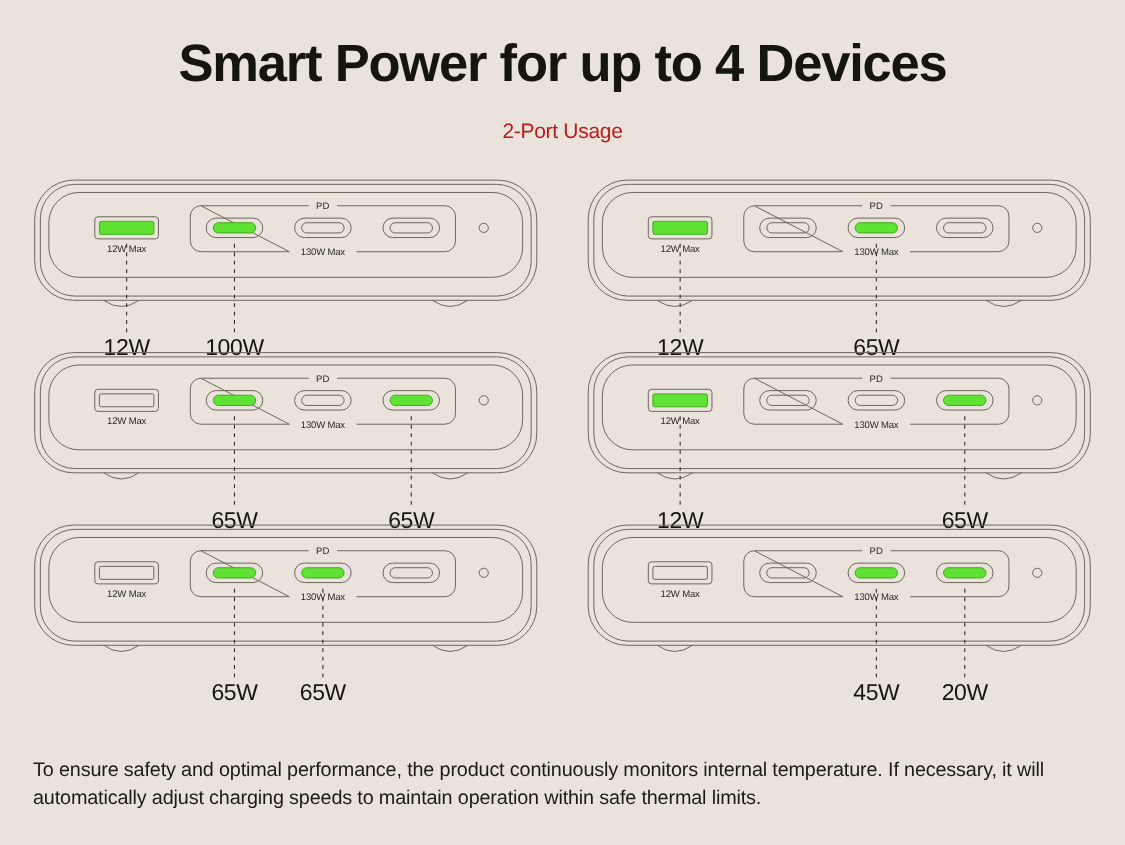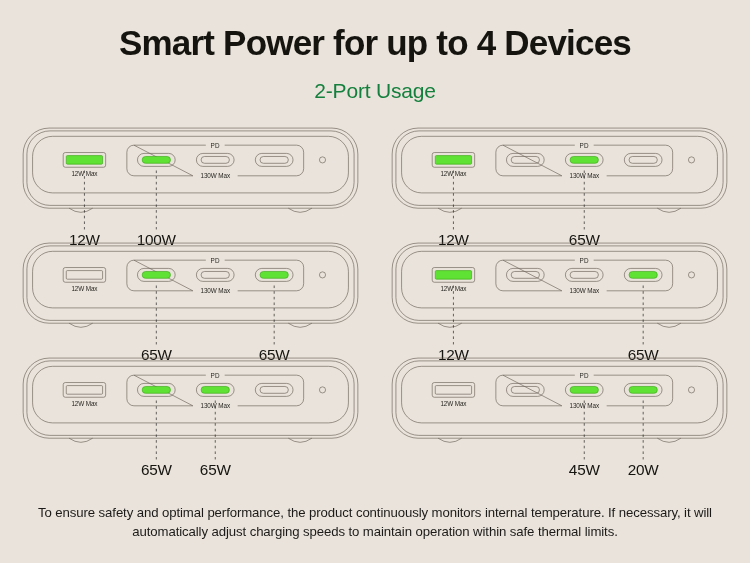--- a/index.html
+++ b/index.html
@@ -26,24 +26,24 @@
   .page-title {
     font-size: 35px;
     font-weight: bold;
     letter-spacing: -0.8px;
     line-height: 1.1;
     color: #15140f;
     text-align: center;
   }
   .page-subtitle {
     margin-top: 16px;
-    font-size: 21px;
+    font-size: 14px;
     font-weight: 400;
     letter-spacing: -0.2px;
-    color: #15803d;
+    color: #b91c1c;
   }
 
   
   .device-grid {
     margin-top: 18px;
     display: grid;
     grid-template-columns: 1fr 1fr;
     grid-template-rows: repeat(3, 115px);
     column-gap: 4px;
     row-gap: 0px;
@@ -58,21 +58,20 @@
 
   .device-svg { display: block; }
 
   
   .footer-note {
     position: absolute;
     left: 0;
     right: 0;
     bottom: 22px;
     padding: 0 22px;
-    text-align: center;
     font-size: 13.2px;
     line-height: 1.45;
     color: #1c1b19;
     letter-spacing: -0.1px;
   }
 
   
   svg text { font-family: "Liberation Sans", sans-serif; fill: #2a2823; }
   .lbl-port  { font-size: 5.4px; letter-spacing: -0.1px; }
   .lbl-pd    { font-size: 5.4px; letter-spacing: 0.2px; }

